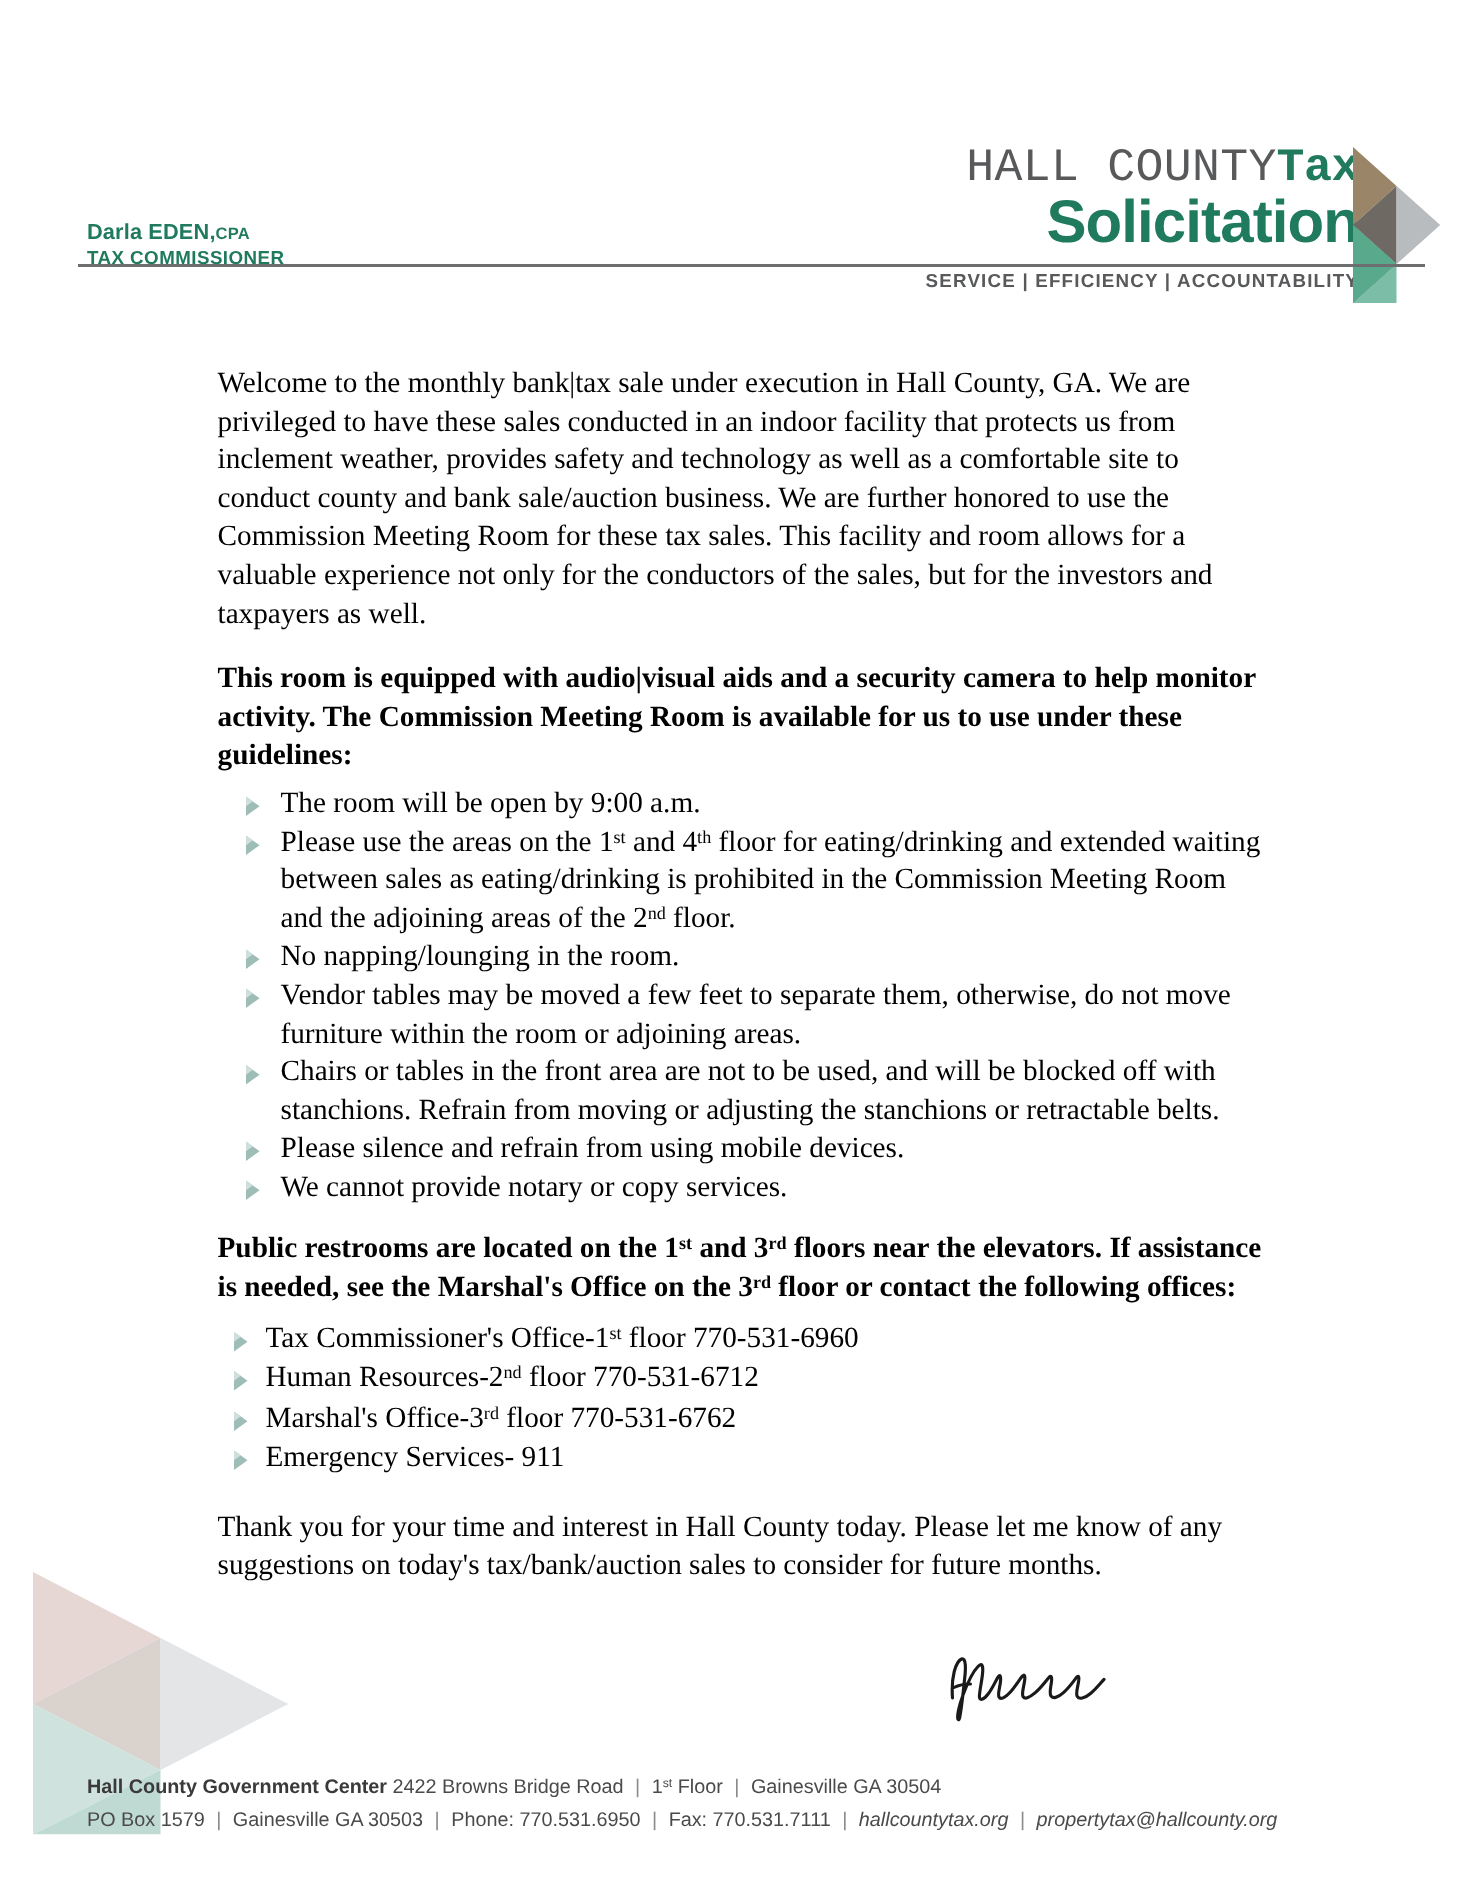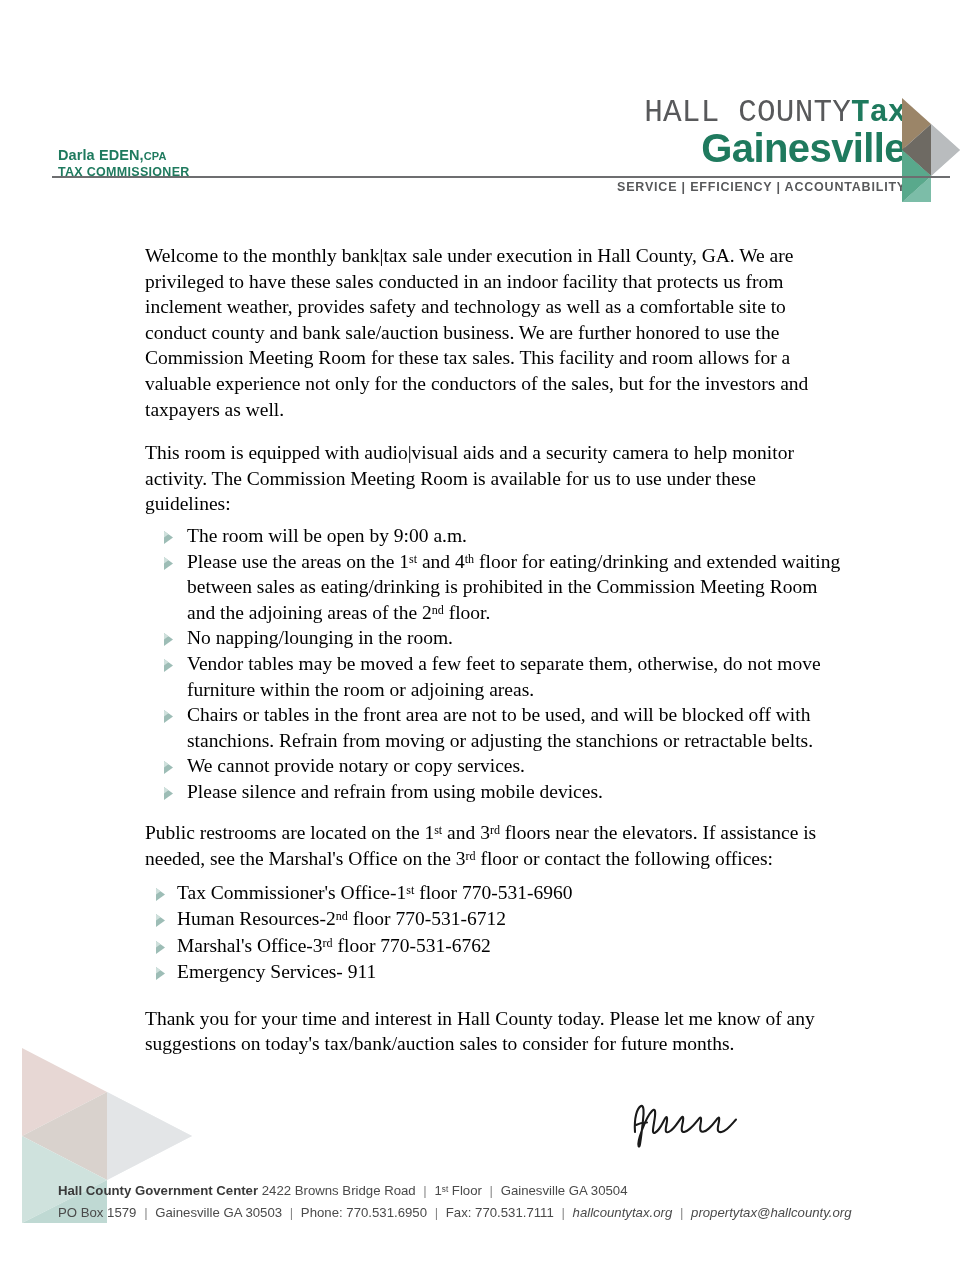--- a/index.html
+++ b/index.html
@@ -142,21 +142,21 @@
     left: 145px;
     top: 243px;
     width: 700px;
   }
   p.para {
     margin: 0 0 18px 0;
     font-size: 19.5px;
     line-height: 25.6px;
     text-align: left;
   }
-  p.para.tight { margin-bottom: 0; }
+  p.para.tight { margin-bottom: 0; font-weight: bold; }
 
   sup {
     font-size: 0.62em;
     vertical-align: 0.42em;
     line-height: 0;
   }
 
   
   ul.bullets {
     list-style: none;
@@ -230,21 +230,21 @@
       <div class="official-name">
         <span>Darla EDEN,</span><span class="cpa">CPA</span>
       </div>
       <div class="official-title">TAX COMMISSIONER</div>
     </div>
 
     <div class="logo">
       <div class="logo-line1">
         <span class="logo-hall">HALL COUNTY</span><span class="logo-tax">Tax</span>
       </div>
-      <div class="logo-line2">Gainesville</div>
+      <div class="logo-line2">Solicitation</div>
       <div class="logo-tagline">SERVICE  |  EFFICIENCY  |  ACCOUNTABILITY</div>
 
       <svg class="logo-arrow" viewBox="0 0 58 104">
         <polygon points="0,0 29,26 0,52" fill="#9b8568"></polygon>
         <polygon points="29,26 58,52 29,78" fill="#c9ccce"></polygon>
         <polygon points="0,52 29,26 29,78" fill="#6e6a63"></polygon>
         <polygon points="0,52 29,78 0,104" fill="#4f9478"></polygon>
         <polygon points="29,78 0,104 29,104" fill="#7cbda8"></polygon>
         <polygon points="0,0 29,0 29,26" fill="#ffffff" opacity="0"></polygon>
         <polygon points="29,26 29,78 58,52" fill="#b9bcbe"></polygon>
@@ -304,28 +304,28 @@
             <polygon points="1,0 10,6.5 1,13" fill="#9dbdb6"></polygon>
             <polygon points="1,0 5.5,3.2 1,6.5" fill="#cfe0dc"></polygon>
           </svg>
         <span>Chairs or tables in the front area are not to be used, and will be blocked off with stanchions. Refrain from moving or adjusting the stanchions or retractable belts.</span>
       </li>
       <li>
         <svg class="bullet-icon" viewBox="0 0 11 13">
             <polygon points="1,0 10,6.5 1,13" fill="#9dbdb6"></polygon>
             <polygon points="1,0 5.5,3.2 1,6.5" fill="#cfe0dc"></polygon>
           </svg>
+        <span>Please silence and refrain from using mobile devices.</span>
+      </li>
+      <li>
+        <svg class="bullet-icon" viewBox="0 0 11 13">
+            <polygon points="1,0 10,6.5 1,13" fill="#9dbdb6"></polygon>
+            <polygon points="1,0 5.5,3.2 1,6.5" fill="#cfe0dc"></polygon>
+          </svg>
         <span>We cannot provide notary or copy services.</span>
-      </li>
-      <li>
-        <svg class="bullet-icon" viewBox="0 0 11 13">
-            <polygon points="1,0 10,6.5 1,13" fill="#9dbdb6"></polygon>
-            <polygon points="1,0 5.5,3.2 1,6.5" fill="#cfe0dc"></polygon>
-          </svg>
-        <span>Please silence and refrain from using mobile devices.</span>
       </li>
     </ul>
 
     <p class="para tight">Public restrooms are located on the 1<sup>st</sup> and 3<sup>rd</sup> floors near the elevators. If assistance is needed, see the Marshal's Office on the 3<sup>rd</sup> floor or contact the following offices:</p>
 
     <ul class="bullets offices">
       <li>
         <svg class="bullet-icon" viewBox="0 0 11 13">
             <polygon points="1,0 10,6.5 1,13" fill="#9dbdb6"></polygon>
             <polygon points="1,0 5.5,3.2 1,6.5" fill="#cfe0dc"></polygon>

